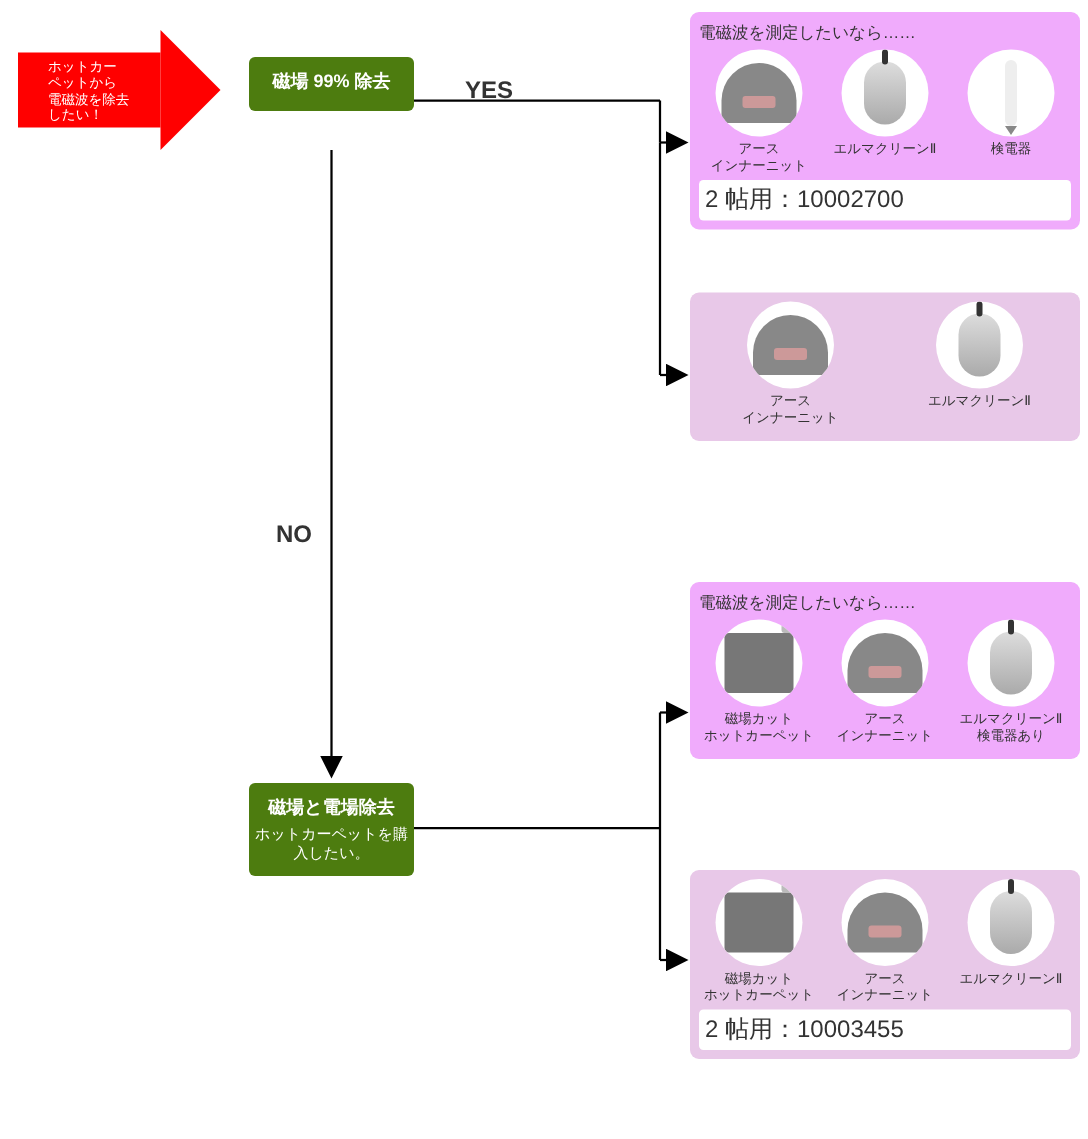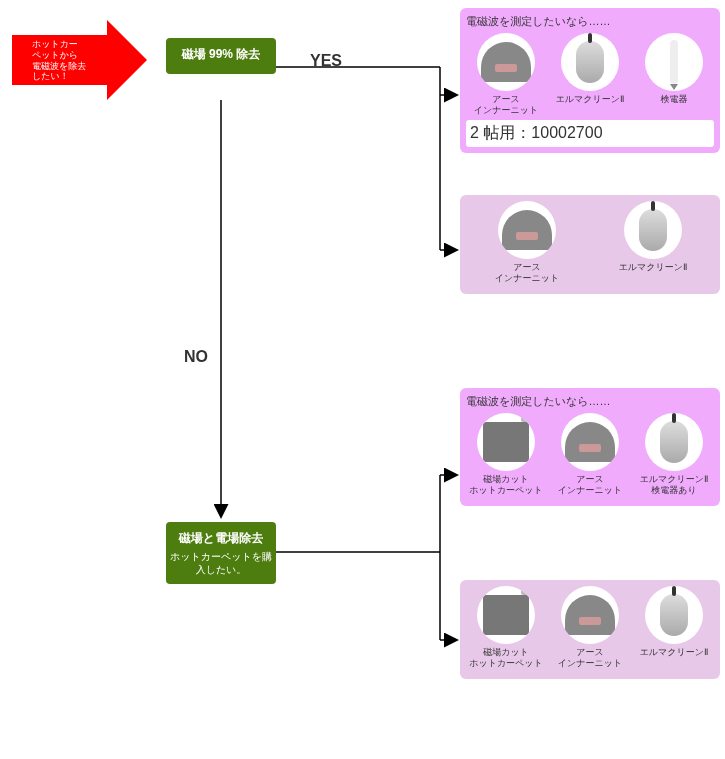--- a/index.html
+++ b/index.html
@@ -164,16 +164,17 @@
           <div class="nm">アース<br>インナーニット</div>
         </div>
         <div class="prod">
           <div class="circ">
             <div class="ico-mouse"></div>
           </div>
           <div class="nm">エルマクリーンⅡ</div>
         </div>
       </div>
   <div class="skus">
+        <div class="sku">2 帖用：10003455</div>
       </div>
 </div>
 
 </div>
 
 </body></html>

